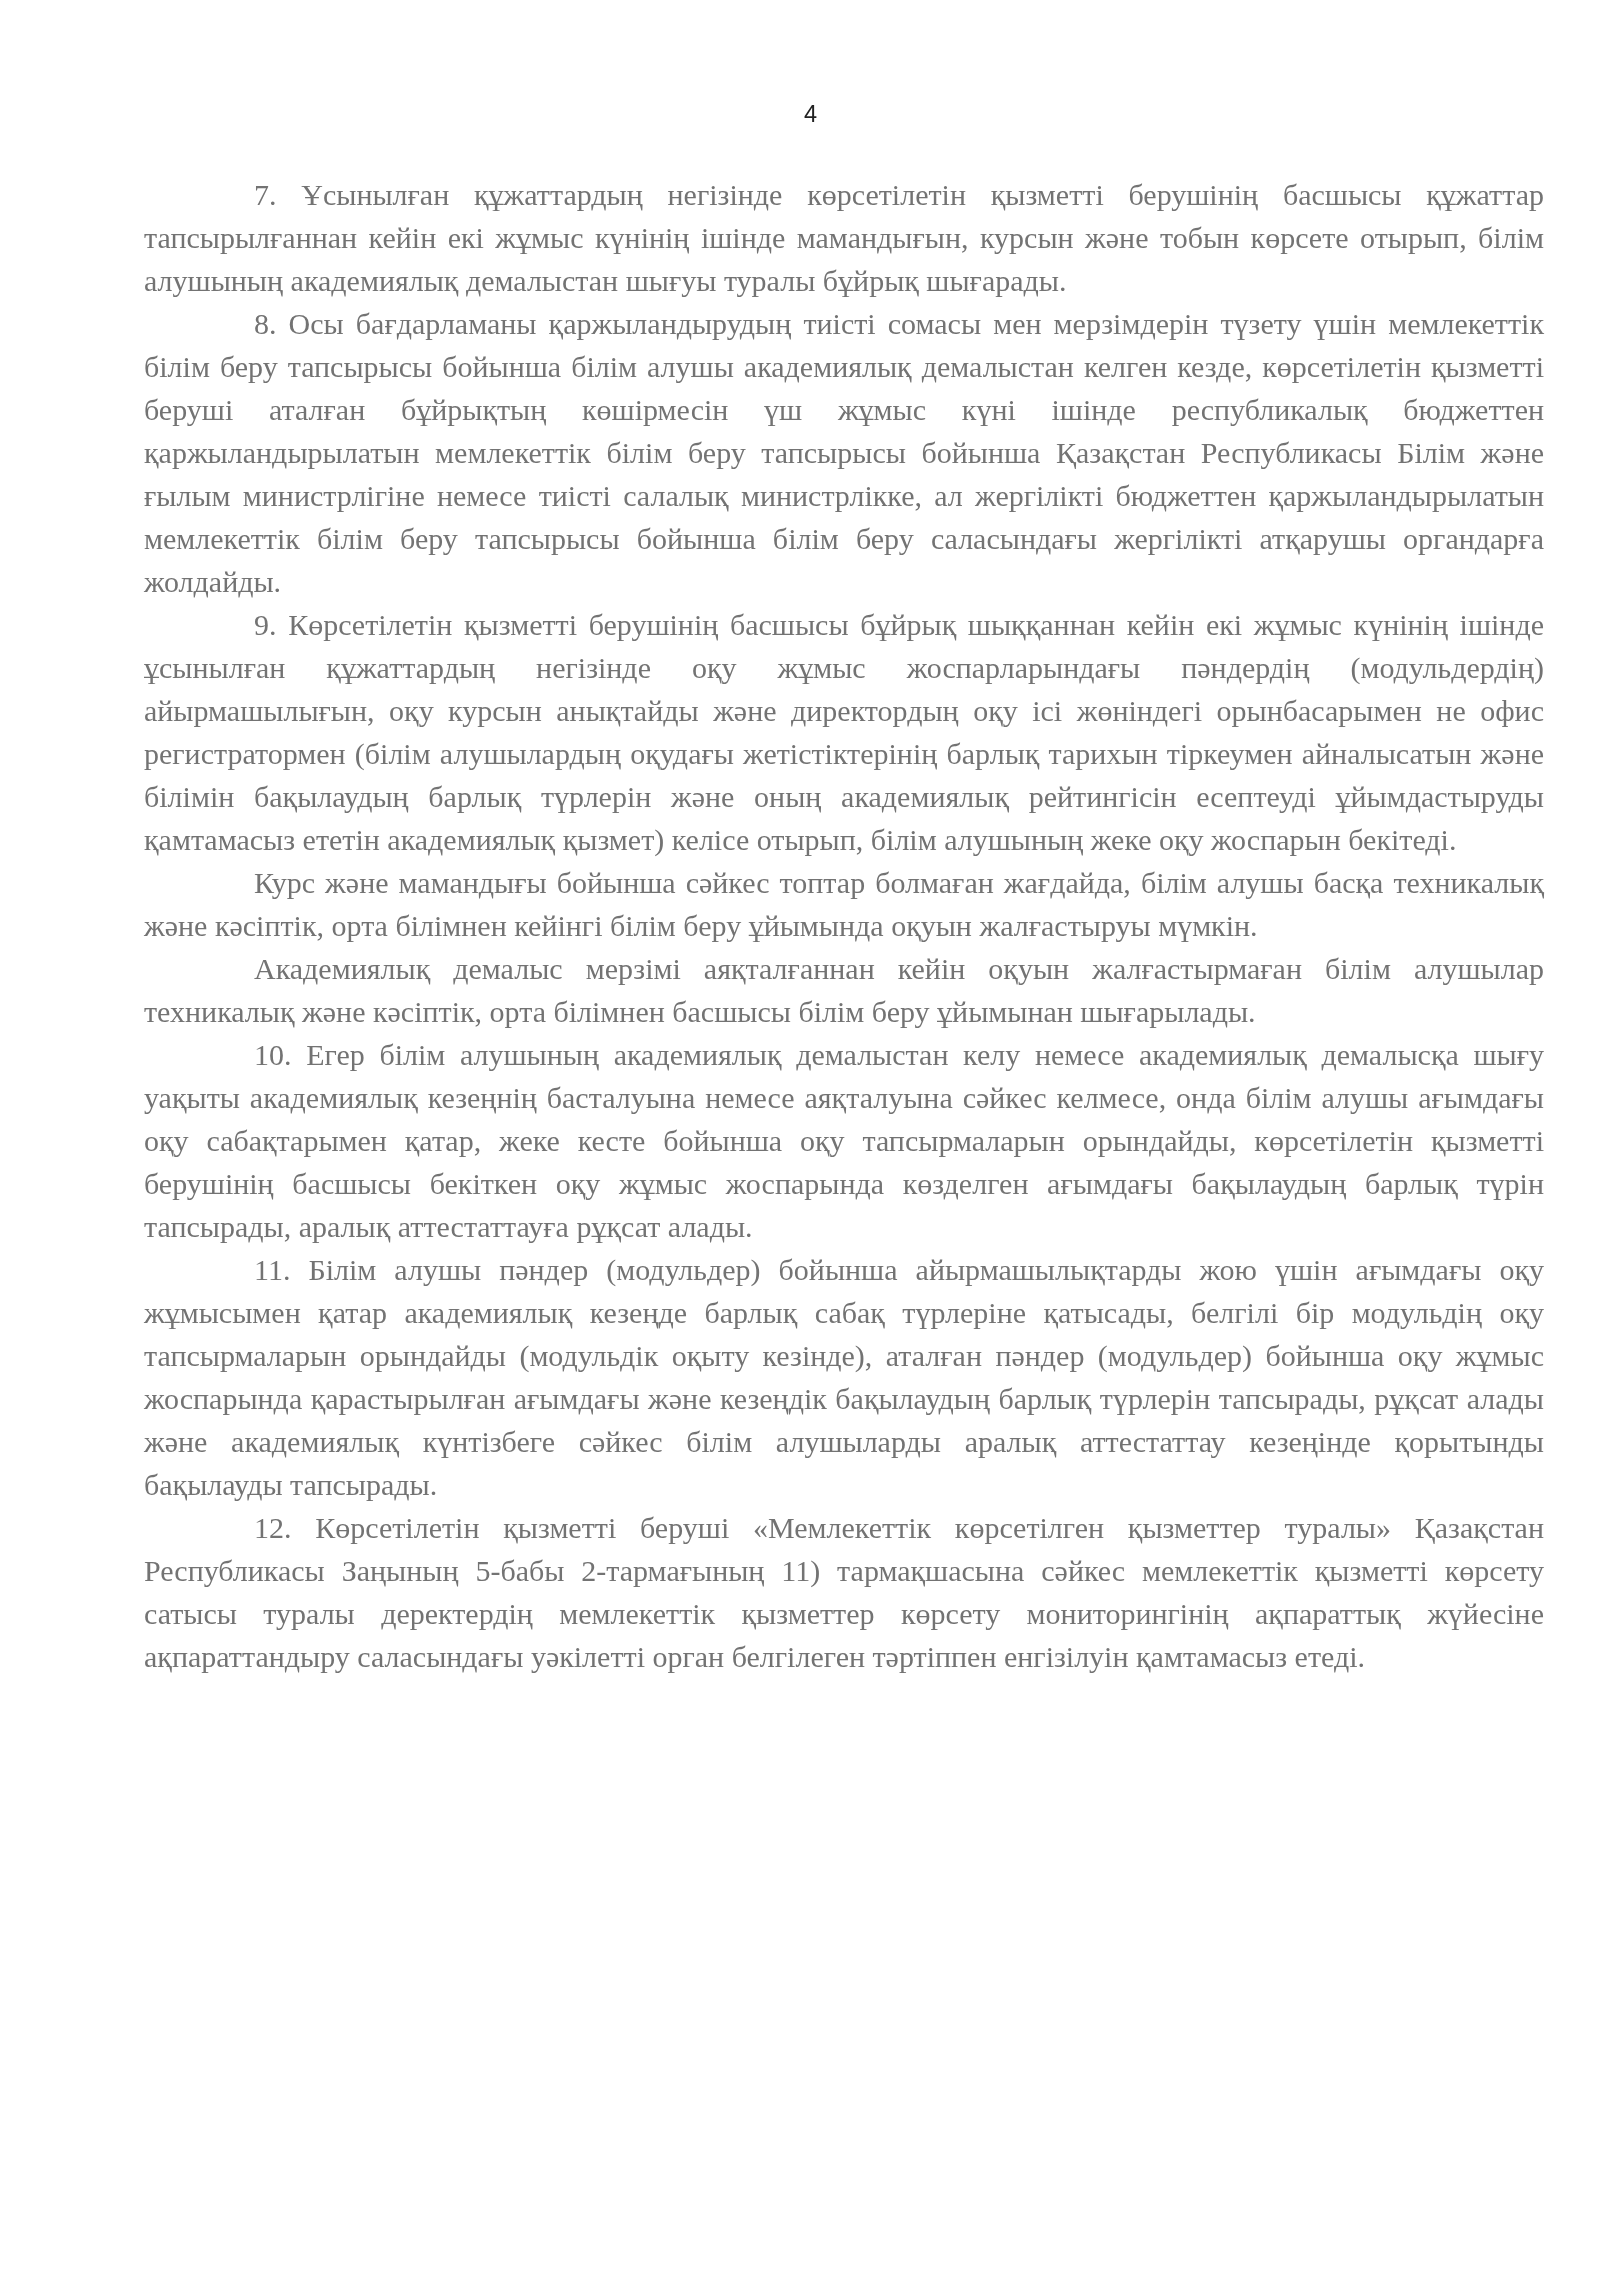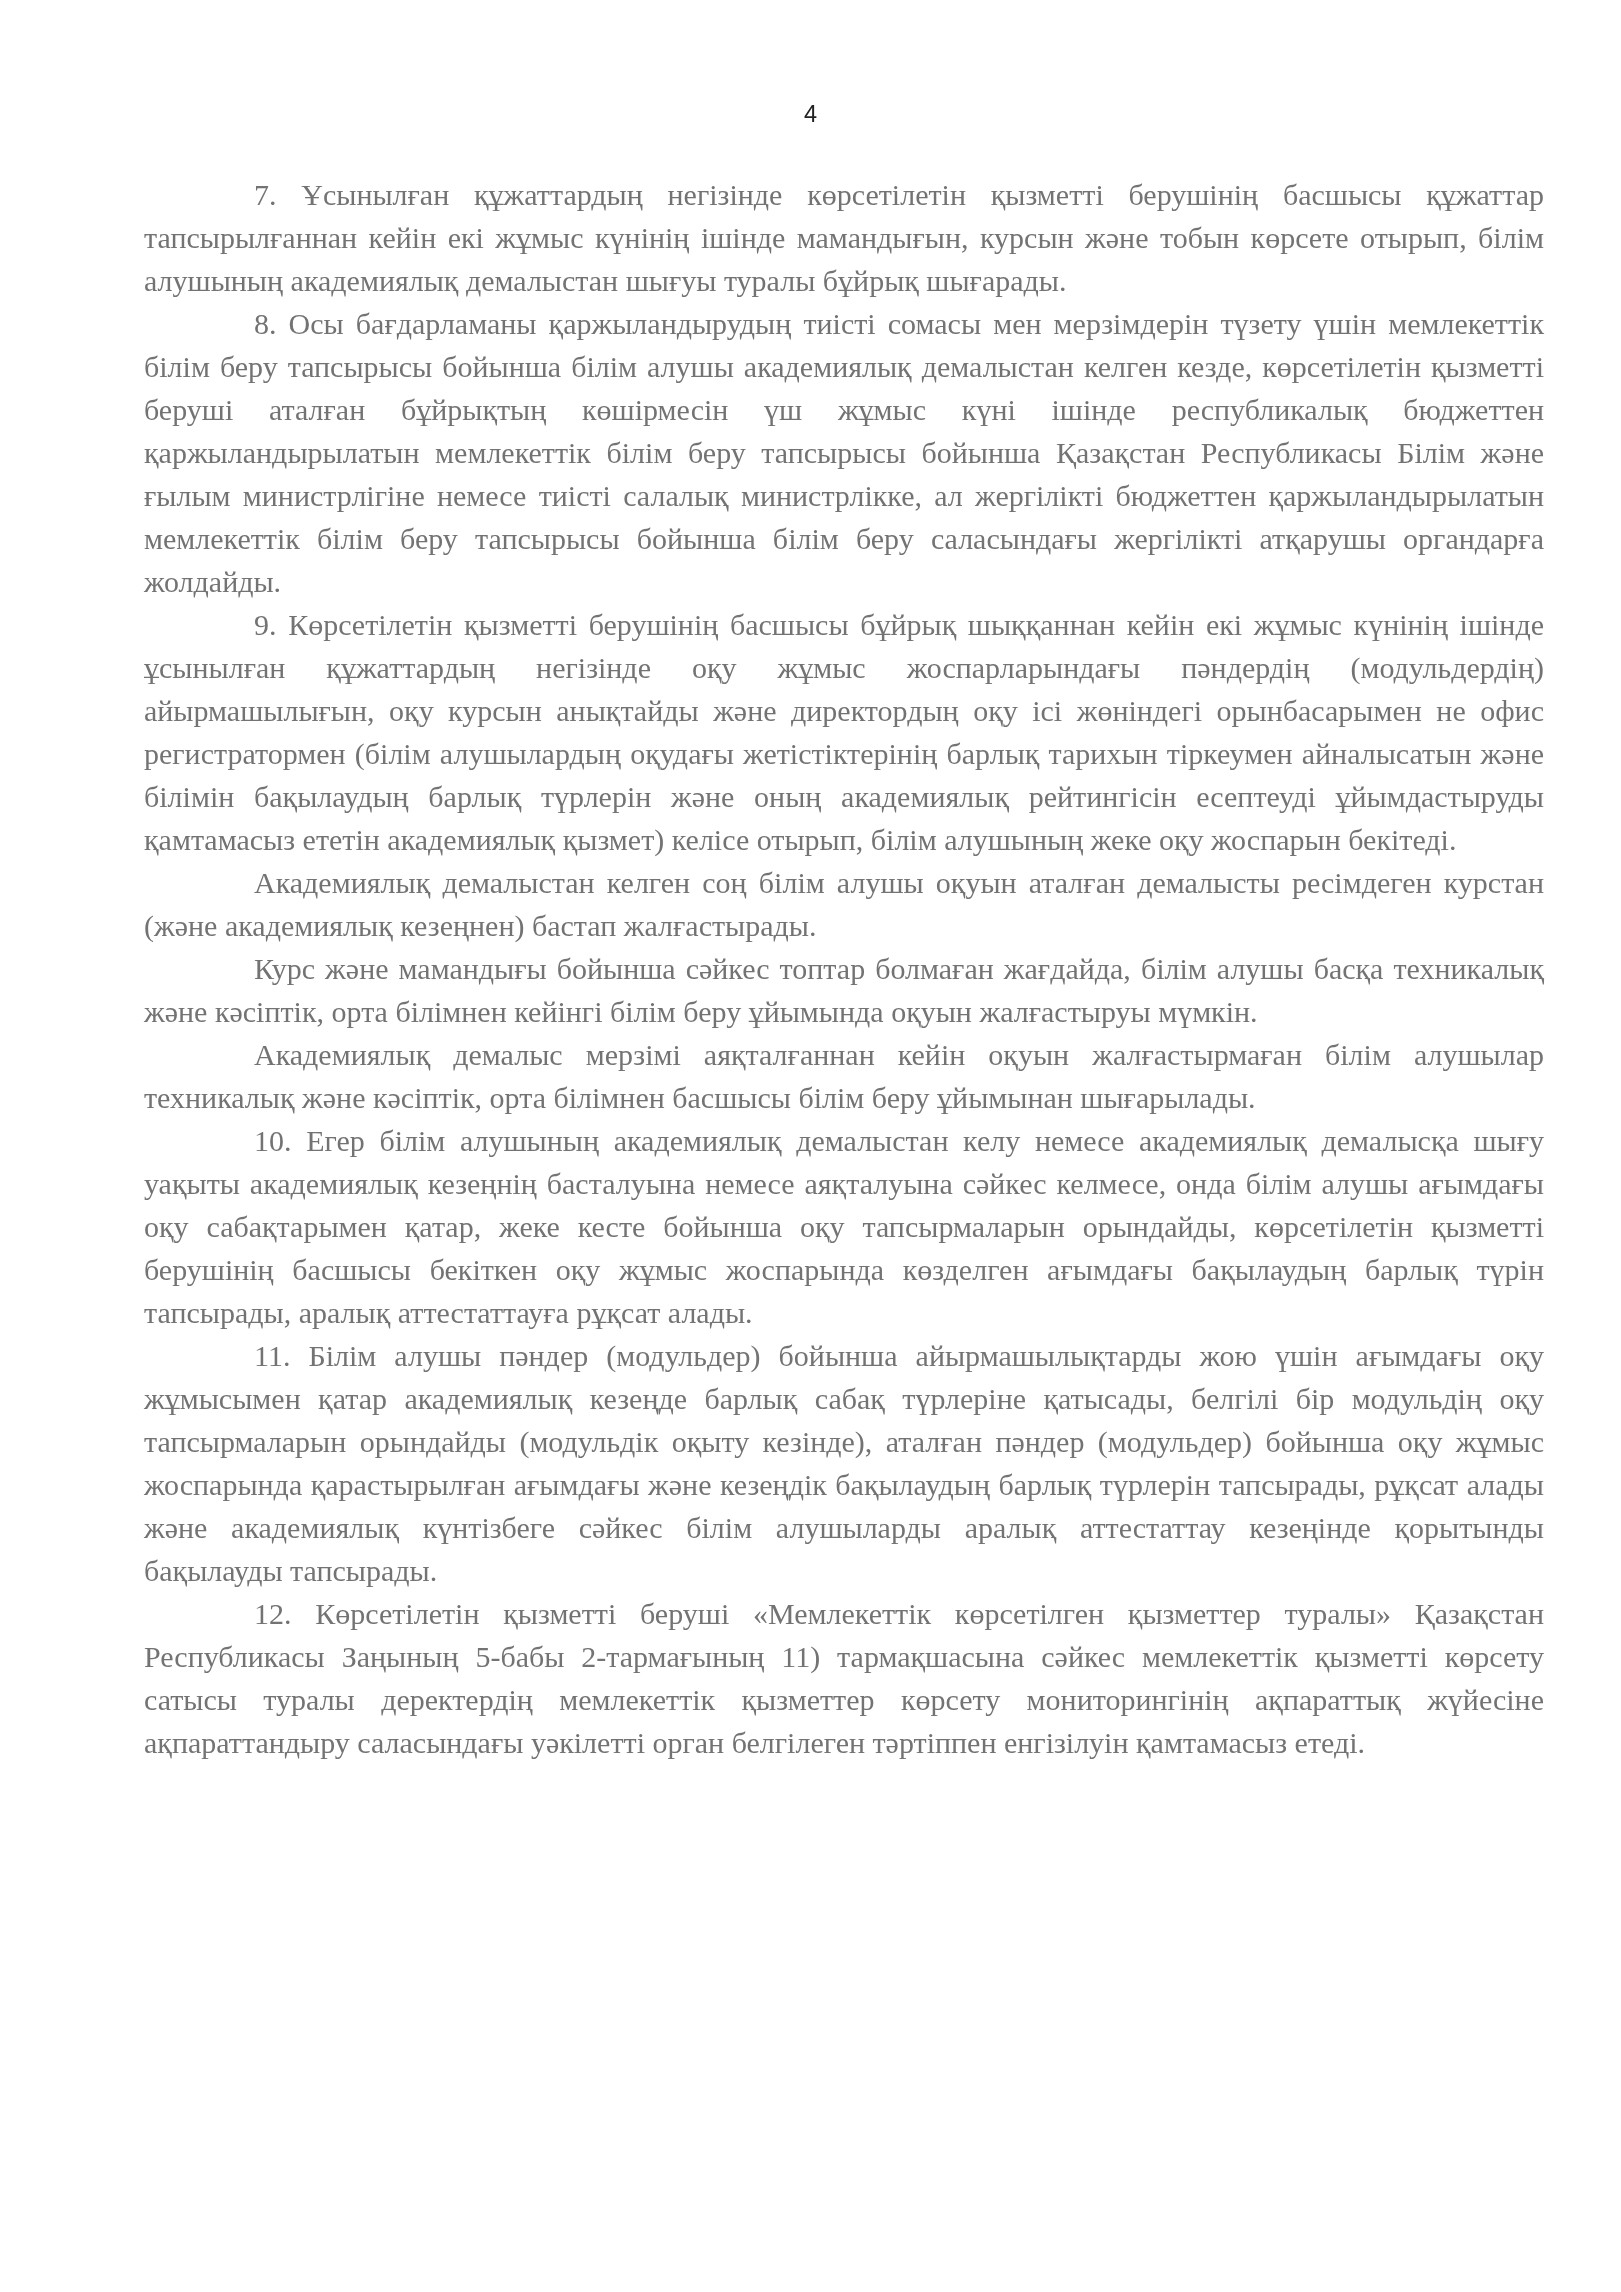--- a/index.html
+++ b/index.html
@@ -52,21 +52,20 @@
 </head>
 <body>
 
 <div class="page">
   <div class="page-number">4</div>
 
   <div class="body-text">
     <p class="para">7. Ұсынылған құжаттардың негізінде көрсетілетін қызметті берушінің басшысы құжаттар тапсырылғаннан кейін екі жұмыс күнінің ішінде мамандығын, курсын және тобын көрсете отырып, білім алушының академиялық демалыстан шығуы туралы бұйрық шығарады.</p>
     <p class="para">8. Осы бағдарламаны қаржыландырудың тиісті сомасы мен мерзімдерін түзету үшін мемлекеттік білім беру тапсырысы бойынша білім алушы академиялық демалыстан келген кезде, көрсетілетін қызметті беруші аталған бұйрықтың көшірмесін үш жұмыс күні ішінде республикалық бюджеттен қаржыландырылатын мемлекеттік білім беру тапсырысы бойынша Қазақстан Республикасы Білім және ғылым министрлігіне немесе тиісті салалық министрлікке, ал жергілікті бюджеттен қаржыландырылатын мемлекеттік білім беру тапсырысы бойынша білім беру саласындағы жергілікті атқарушы органдарға жолдайды.</p>
     <p class="para">9. Көрсетілетін қызметті берушінің басшысы бұйрық шыққаннан кейін екі жұмыс күнінің ішінде ұсынылған құжаттардың негізінде оқу жұмыс жоспарларындағы пәндердің (модульдердің) айырмашылығын, оқу курсын анықтайды және директордың оқу ісі жөніндегі орынбасарымен не офис регистратормен (білім алушылардың оқудағы жетістіктерінің барлық тарихын тіркеумен айналысатын және білімін бақылаудың барлық түрлерін және оның академиялық рейтингісін есептеуді ұйымдастыруды қамтамасыз ететін академиялық қызмет) келісе отырып, білім алушының жеке оқу жоспарын бекітеді.</p>
-    <p class="para">Академиялық демалыстан келген соң білім алушы оқуын аталған демалысты ресімдеген курстан (және академиялық кезеңнен) бастап жалғастырады.</p>
     <p class="para">Курс және мамандығы бойынша сәйкес топтар болмаған жағдайда, білім алушы басқа техникалық және кәсіптік, орта білімнен кейінгі білім беру ұйымында оқуын жалғастыруы мүмкін.</p>
     <p class="para">Академиялық демалыс мерзімі аяқталғаннан кейін оқуын жалғастырмаған білім алушылар техникалық және кәсіптік, орта білімнен басшысы білім беру ұйымынан шығарылады.</p>
     <p class="para">10. Егер білім алушының академиялық демалыстан келу немесе академиялық демалысқа шығу уақыты академиялық кезеңнің басталуына немесе аяқталуына сәйкес келмесе, онда білім алушы ағымдағы оқу сабақтарымен қатар, жеке кесте бойынша оқу тапсырмаларын орындайды, көрсетілетін қызметті берушінің басшысы бекіткен оқу жұмыс жоспарында көзделген ағымдағы бақылаудың барлық түрін тапсырады, аралық аттестаттауға рұқсат алады.</p>
     <p class="para">11. Білім алушы пәндер (модульдер) бойынша айырмашылықтарды жою үшін ағымдағы оқу жұмысымен қатар академиялық кезеңде барлық сабақ түрлеріне қатысады, белгілі бір модульдің оқу тапсырмаларын орындайды (модульдік оқыту кезінде), аталған пәндер (модульдер) бойынша оқу жұмыс жоспарында қарастырылған ағымдағы және кезеңдік бақылаудың барлық түрлерін тапсырады, рұқсат алады және академиялық күнтізбеге сәйкес білім алушыларды аралық аттестаттау кезеңінде қорытынды бақылауды тапсырады.</p>
     <p class="para">12. Көрсетілетін қызметті беруші «Мемлекеттік көрсетілген қызметтер туралы» Қазақстан Республикасы Заңының 5-бабы 2-тармағының 11) тармақшасына сәйкес мемлекеттік қызметті көрсету сатысы туралы деректердің мемлекеттік қызметтер көрсету мониторингінің ақпараттық жүйесіне ақпараттандыру саласындағы уәкілетті орган белгілеген тәртіппен енгізілуін қамтамасыз етеді.</p>
   </div>
 </div>
 
 
 </body></html>

